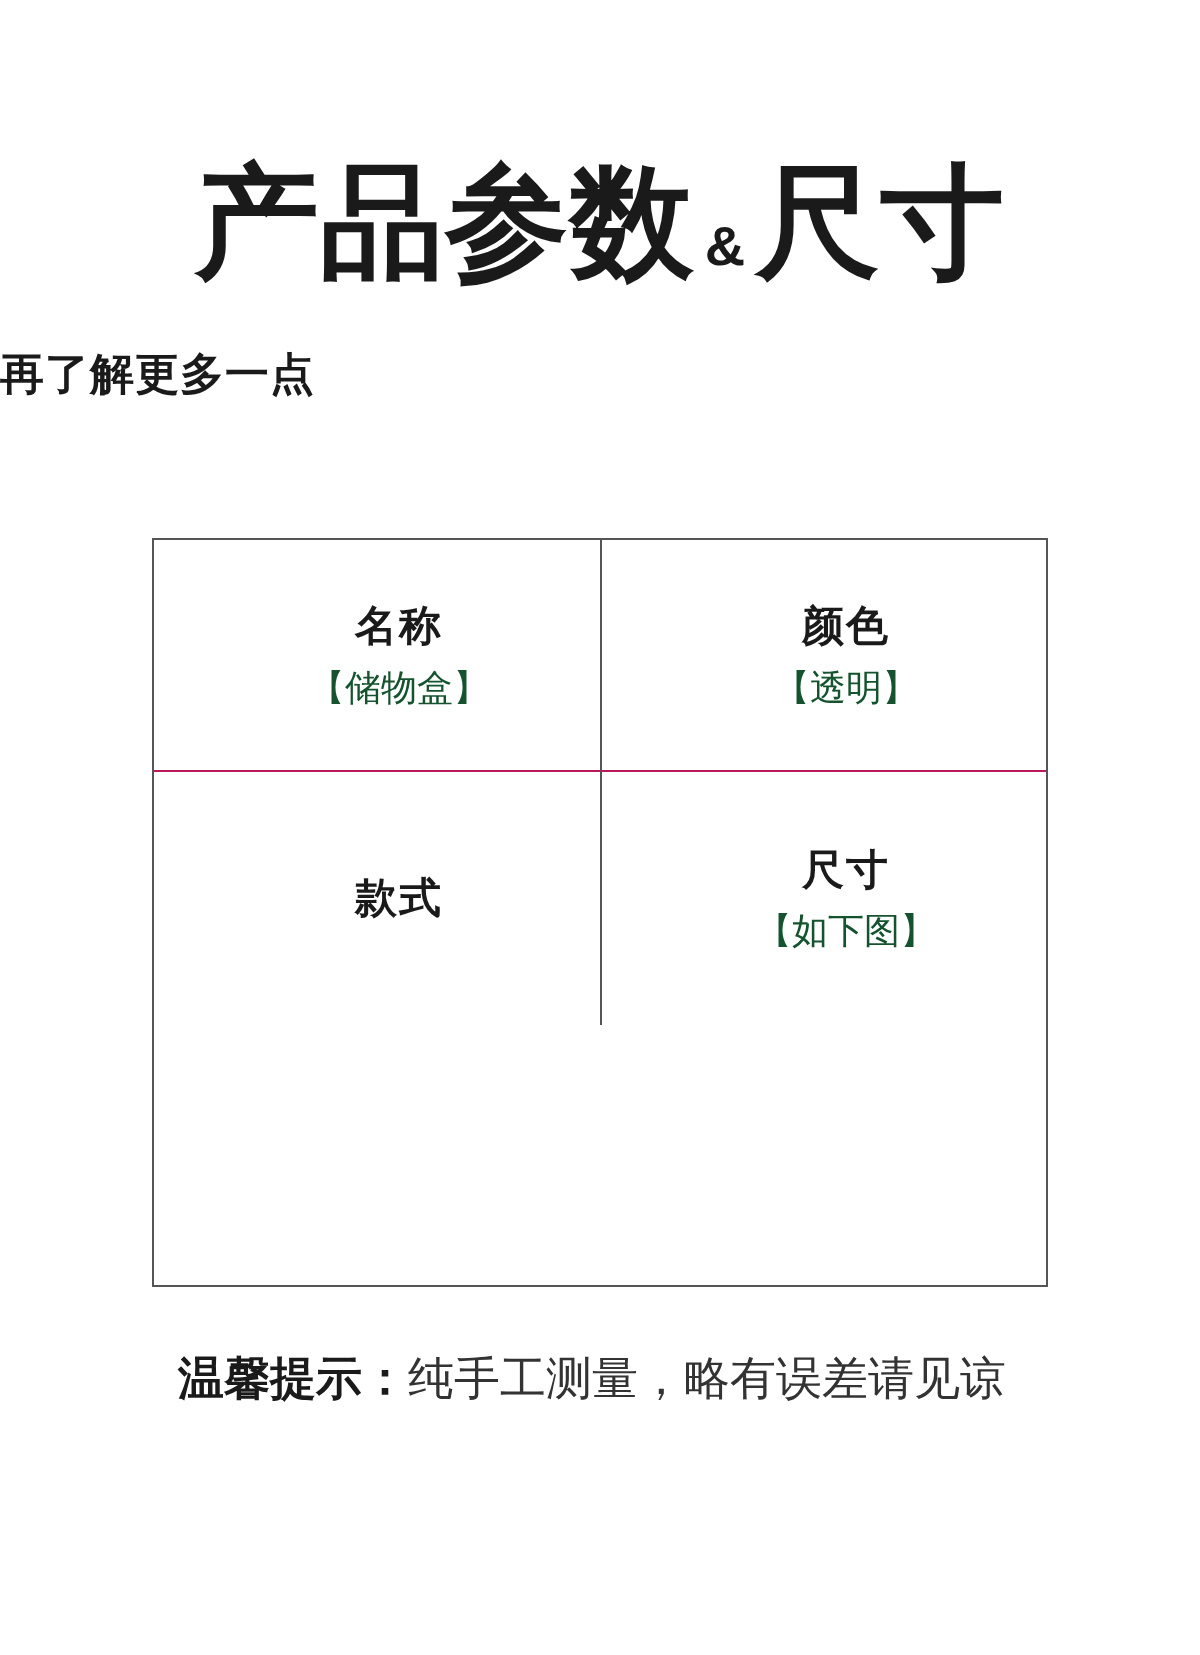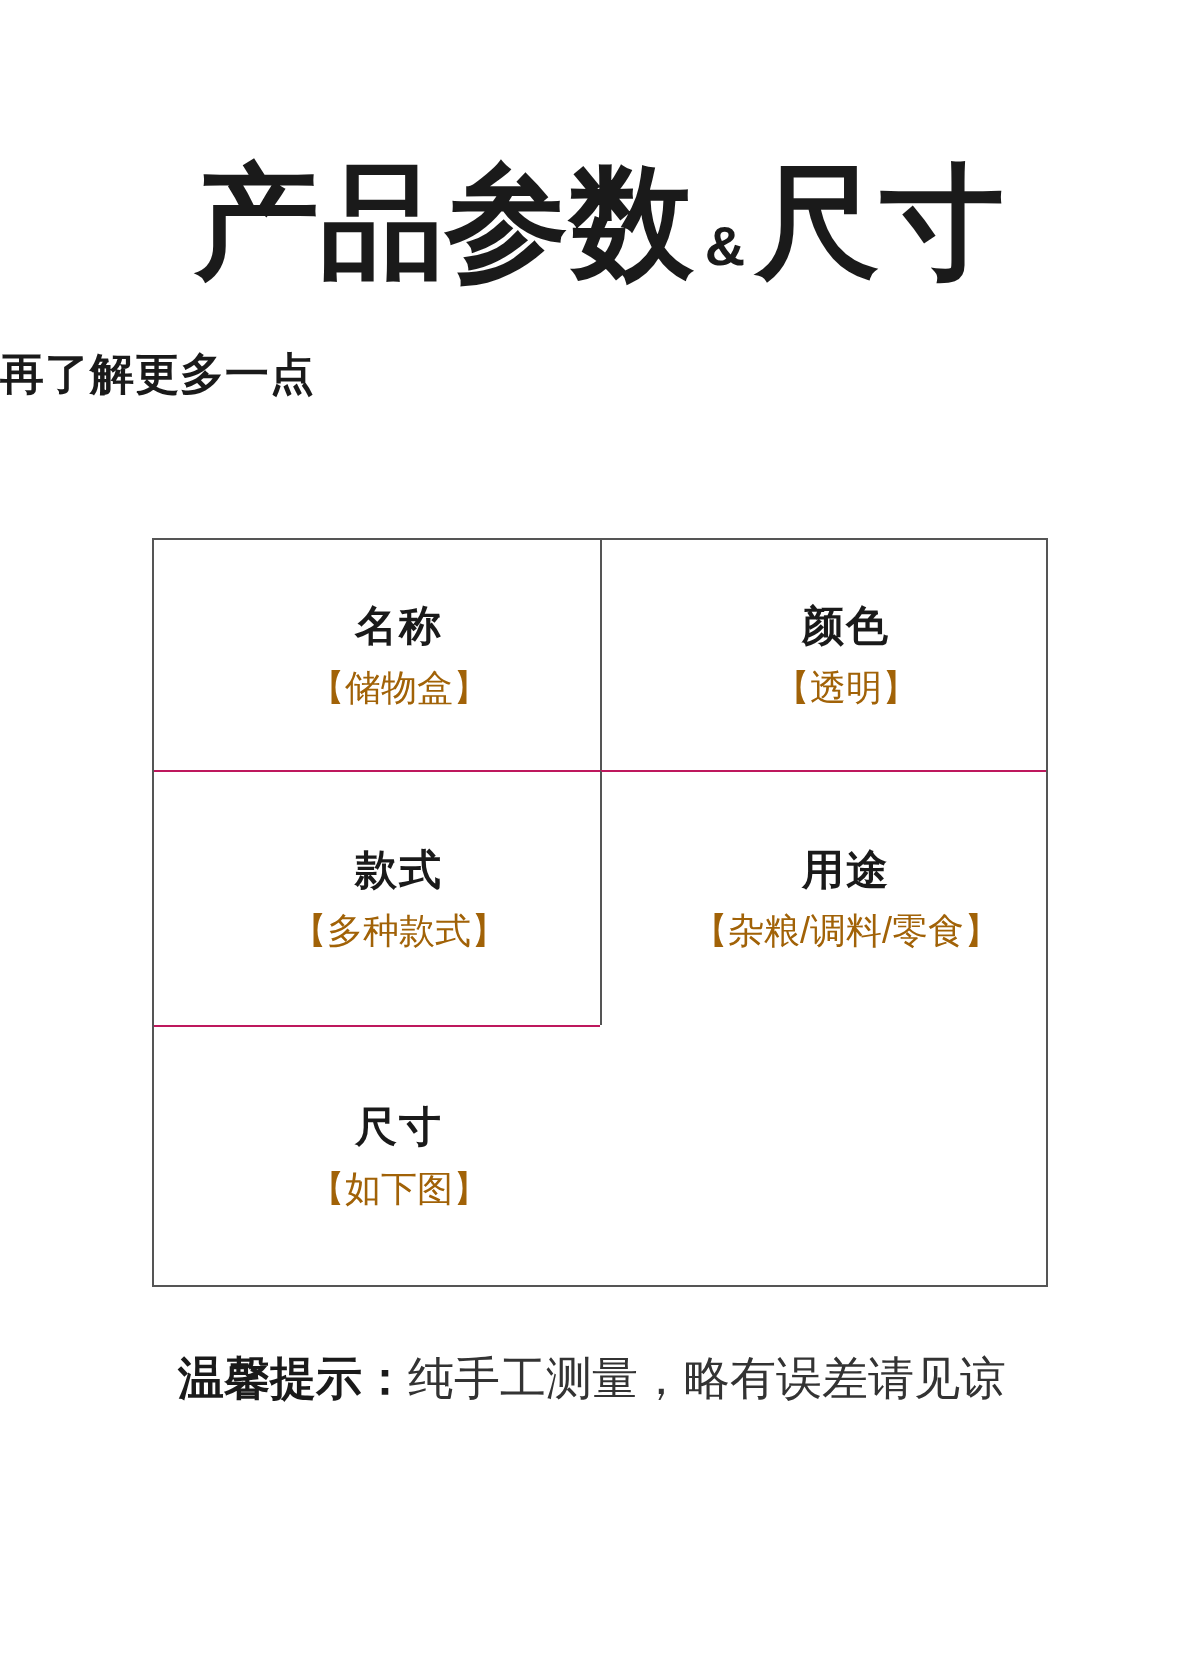--- a/index.html
+++ b/index.html
@@ -72,21 +72,21 @@
     font-size: 42px;
     font-weight: 600;
     color: #1a1a1a;
     line-height: 1.2;
     letter-spacing: 2px;
   }
   .spec-value {
     margin-top: 14px;
     font-size: 36px;
     font-weight: 400;
-    color: #a16207;
+    color: #14532d;
     line-height: 1.2;
     text-align: center;
   }
 
   
   .note {
     position: absolute;
     left: 178px;
     top: 1349px;
     font-size: 46px;
@@ -118,27 +118,22 @@
     </div>
 
 
     <div class="spec-cell">
       <div class="spec-label">颜色</div>
       <div class="spec-value">【透明】</div>
     </div>
 
     <div class="spec-cell">
       <div class="spec-label">款式</div>
-      <div class="spec-value">【多种款式】</div>
     </div>
 
-    <div class="spec-cell">
-      <div class="spec-label">用途</div>
-      <div class="spec-value">【杂粮/调料/零食】</div>
-    </div>
 
     <div class="spec-cell">
       <div class="spec-label">尺寸</div>
       <div class="spec-value">【如下图】</div>
     </div>
 
   </div>
 
   <div class="note">
     <span class="note-prefix">温馨提示：</span><span class="note-text">纯手工测量，略有误差请见谅</span>

